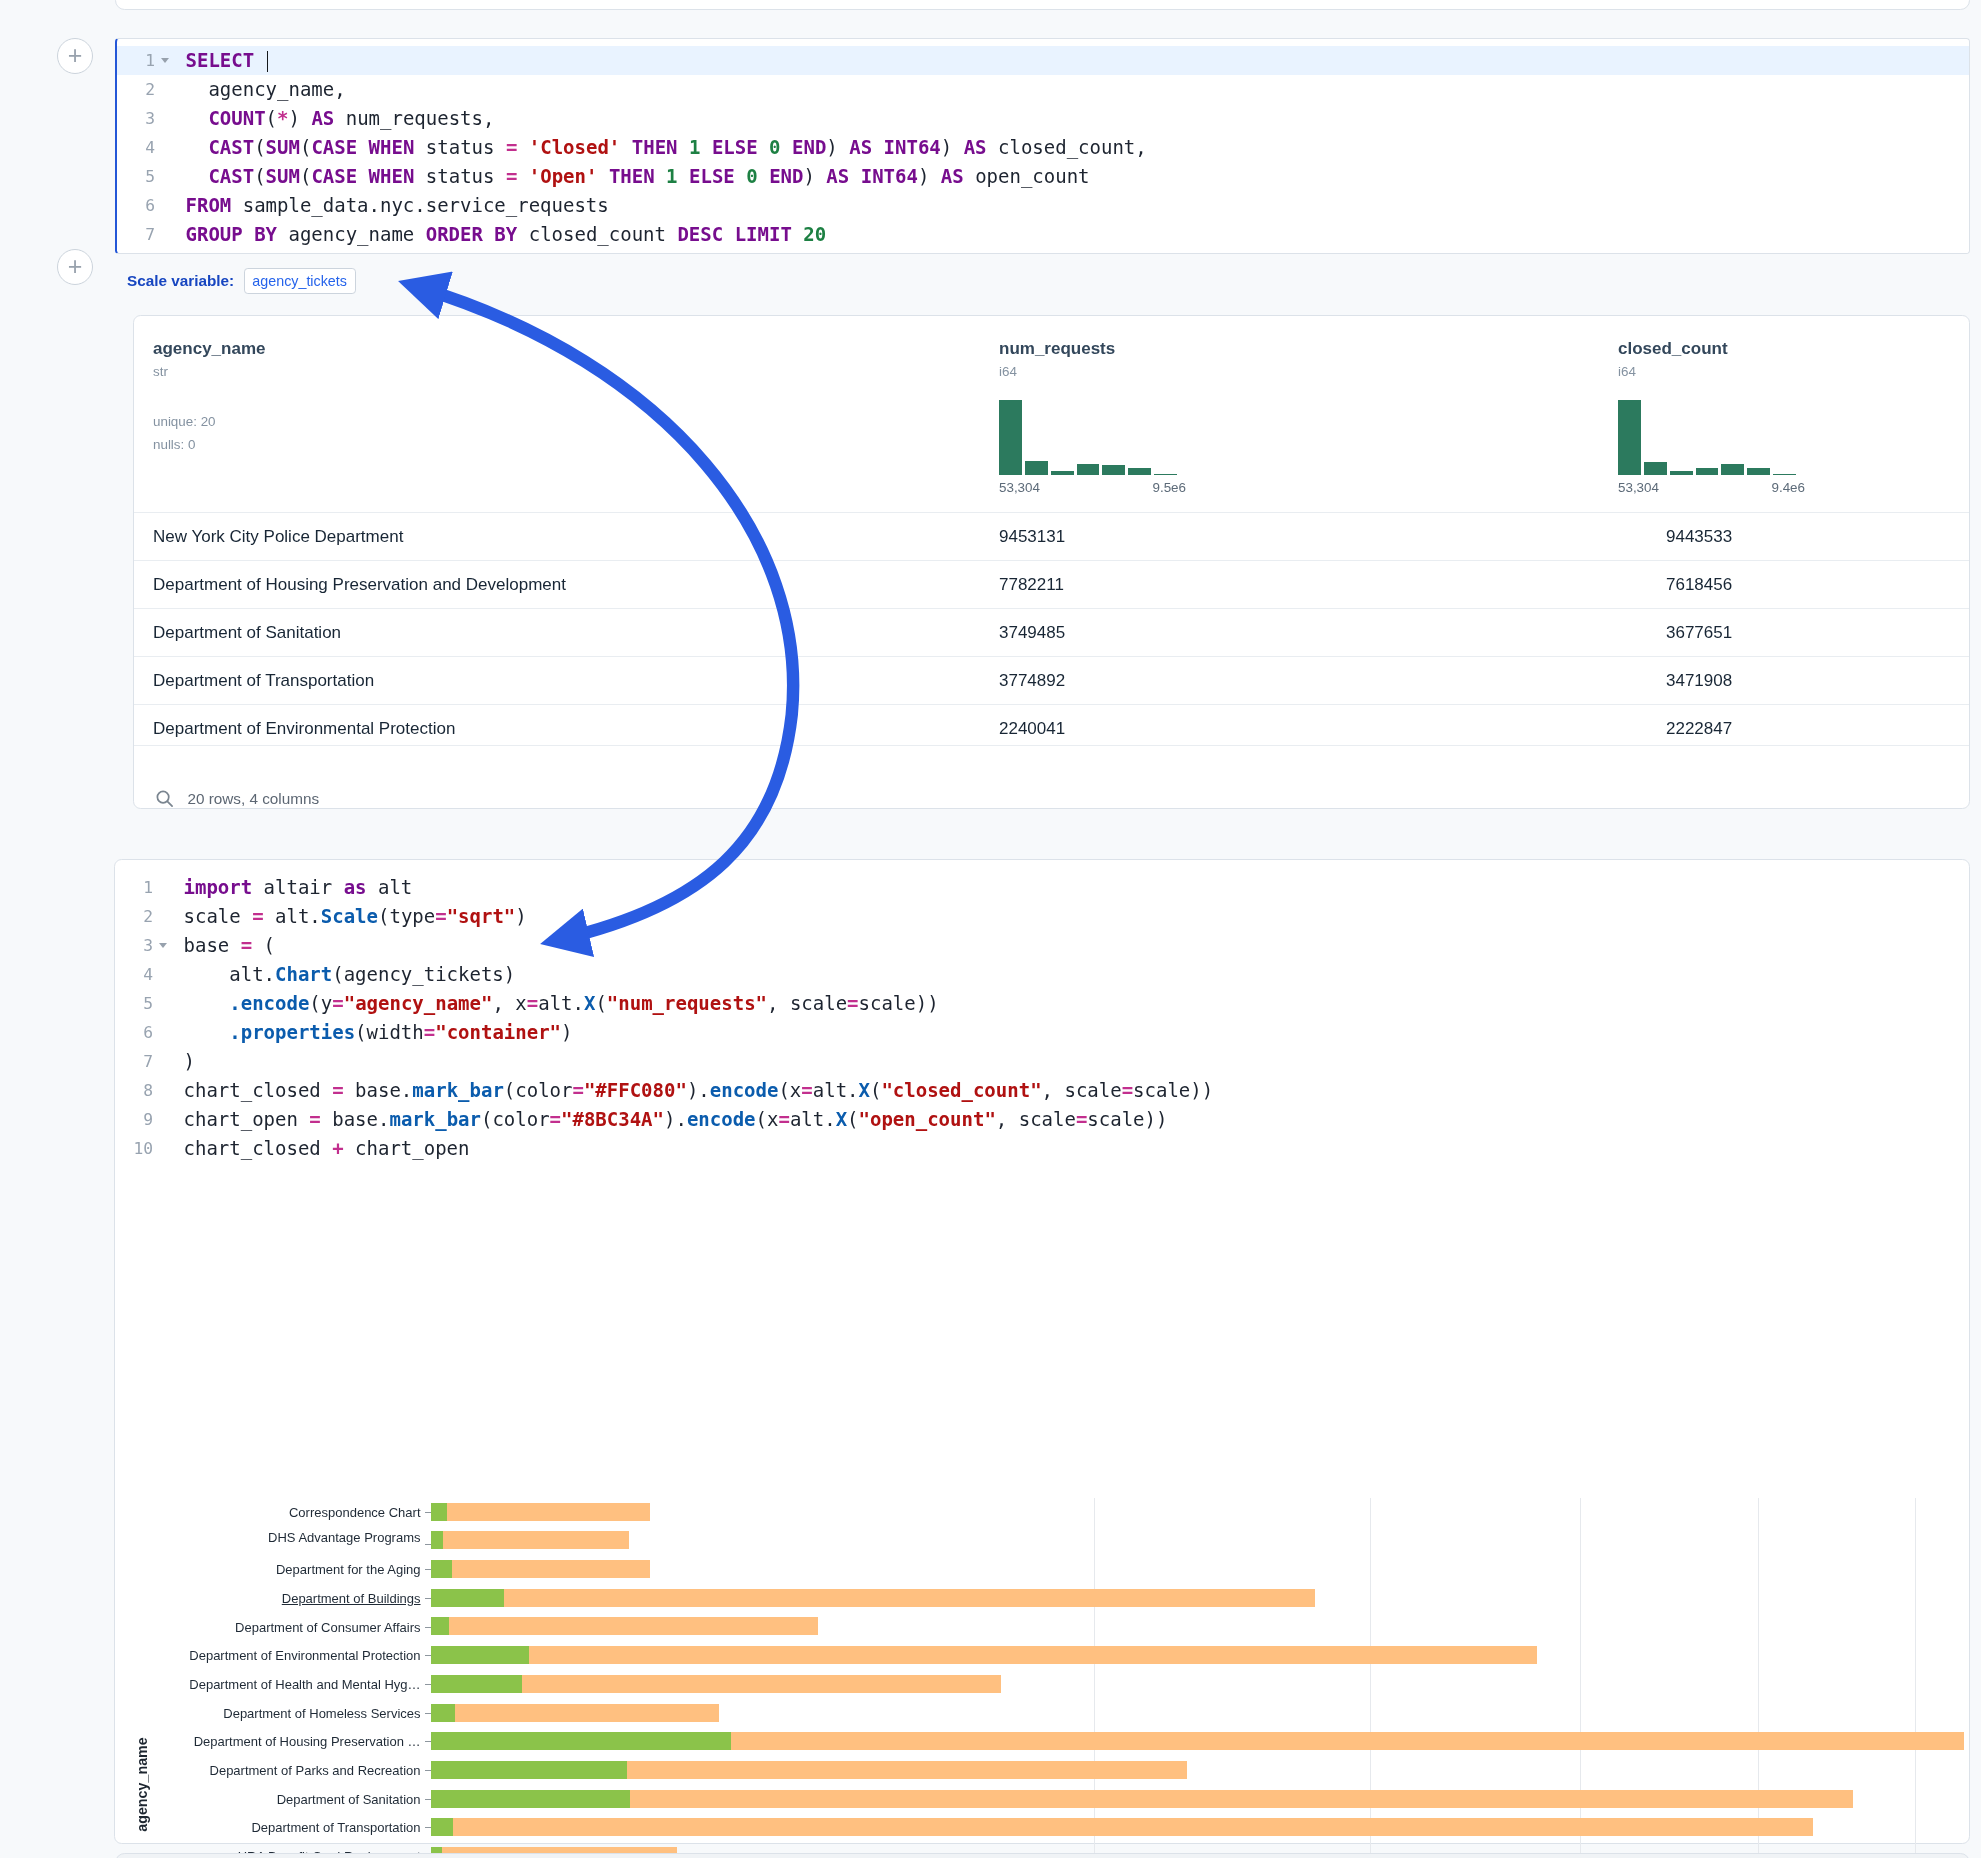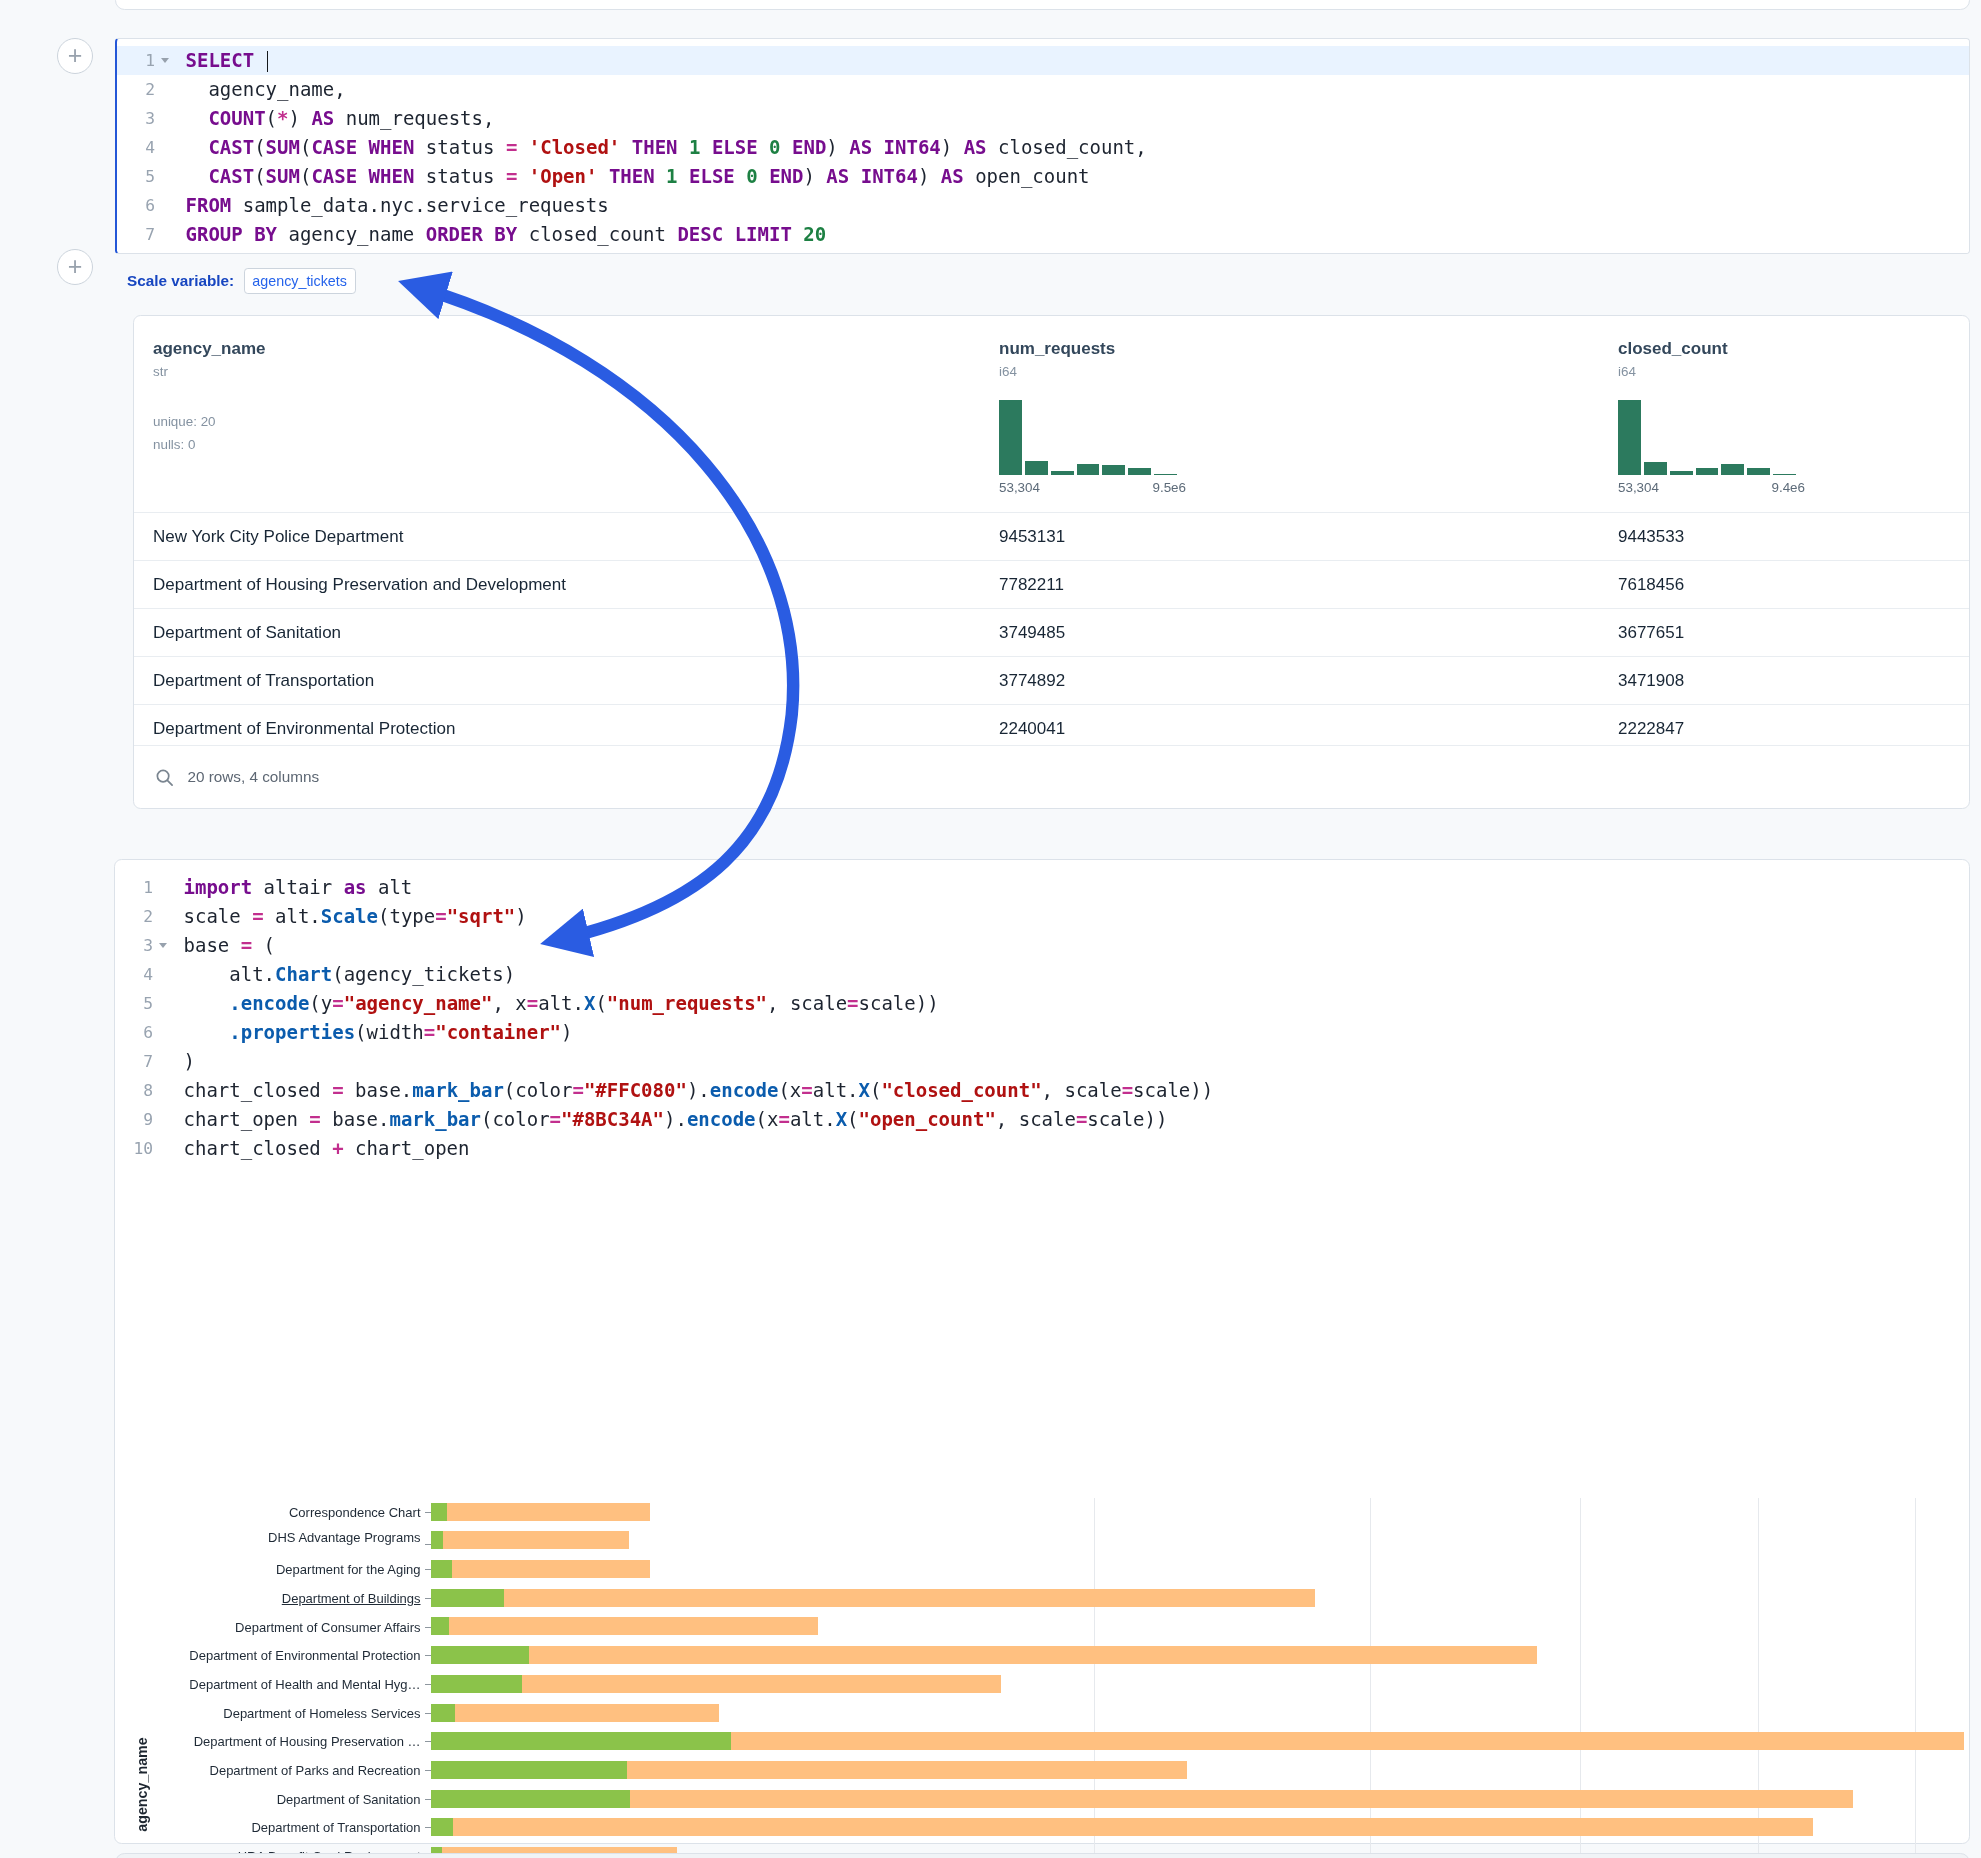--- a/index.html
+++ b/index.html
@@ -48,23 +48,23 @@
   .th-type{font-size:13.4px;color:#8492a1;margin-top:4.8px;}
   .th-stats{margin-top:31px;font-size:13.4px;color:#8492a1;line-height:23px;}
   .hist{position:absolute;top:61px;left:0;width:178px;height:75px;display:flex;align-items:flex-end;gap:2.9px;}
   .hist-bar{width:23px;background:#2c7a5e;}
   .hist-range{position:absolute;top:141px;left:0;width:187px;display:flex;justify-content:space-between;
     font-size:13.4px;color:#5d6b79;}
   .t-row{display:flex;height:47px;border-top:1px solid #e9edf1;align-items:center;font-size:17px;color:#182635;}
   .t-cell{overflow:hidden;white-space:nowrap;}
   .t-cell.c0{width:846px;padding-left:19px;flex:none;}
   .t-cell.c1{width:619px;flex:none;}
-  .t-cell.c2{flex:1;}
+  .t-cell.c2{flex:1;margin-left:48px;}
   .t-footer{position:absolute;left:0;right:0;bottom:0;height:63px;border-top:1px solid #e9edf1;
-    display:flex;align-items:center;gap:13.4px;padding-left:21px;color:#5d6773;font-size:15.3px;box-sizing:border-box;}
+    display:flex;align-items:flex-end;gap:13.4px;padding-left:21px;color:#5d6773;font-size:15.3px;box-sizing:border-box;}
   
   .chart{position:absolute;left:0;top:315px;right:0;bottom:0;}
   #plot{position:absolute;left:316px;top:323px;width:1533px;height:574px;overflow:hidden;}
   .gridline{position:absolute;top:0;bottom:0;width:1px;background:#e6e9ed;}
   .bar{position:absolute;left:0;height:18px;}
   #y-labels{position:absolute;left:0;top:323px;width:316px;height:574px;}
   .y-label{position:absolute;right:0;width:100%;height:29px;display:flex;justify-content:flex-end;align-items:center;
     font-size:13px;color:#1f2a36;}
   .y-tick{width:5.7px;height:1px;background:#8e979f;margin-left:4.8px;flex:none;}
   .y-title{position:absolute;left:-67px;top:600px;width:191px;height:19px;text-align:center;

